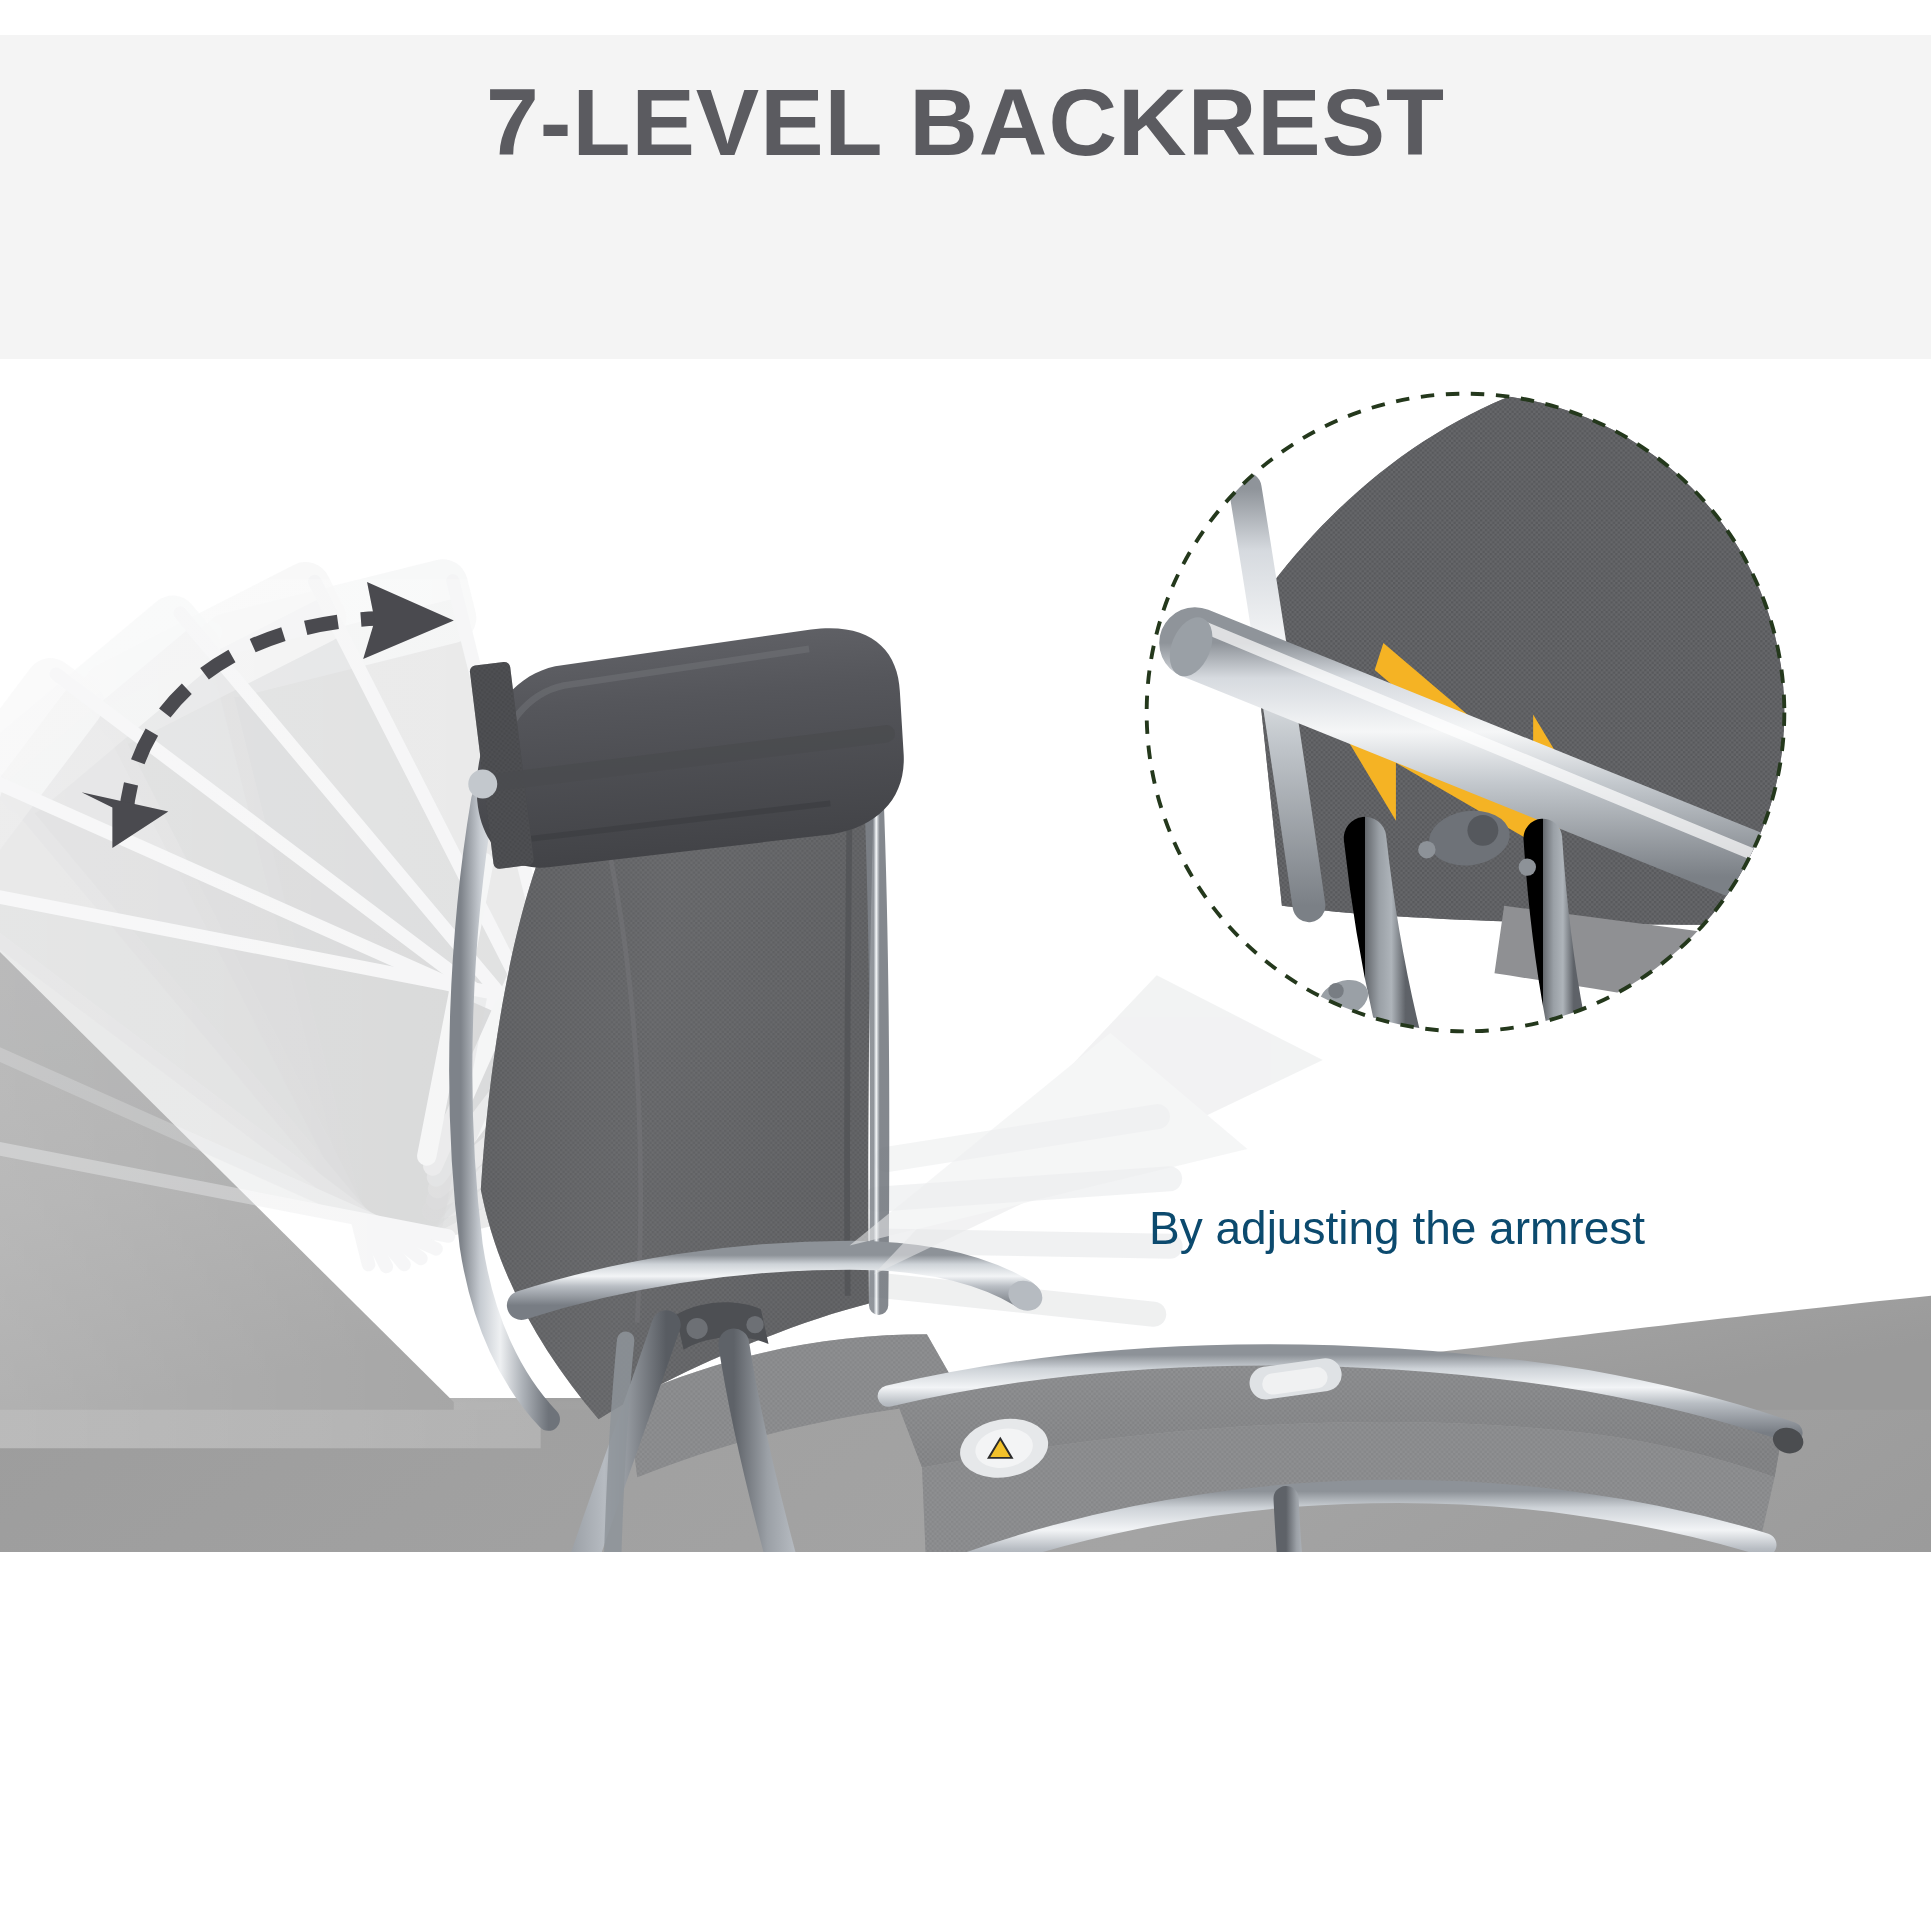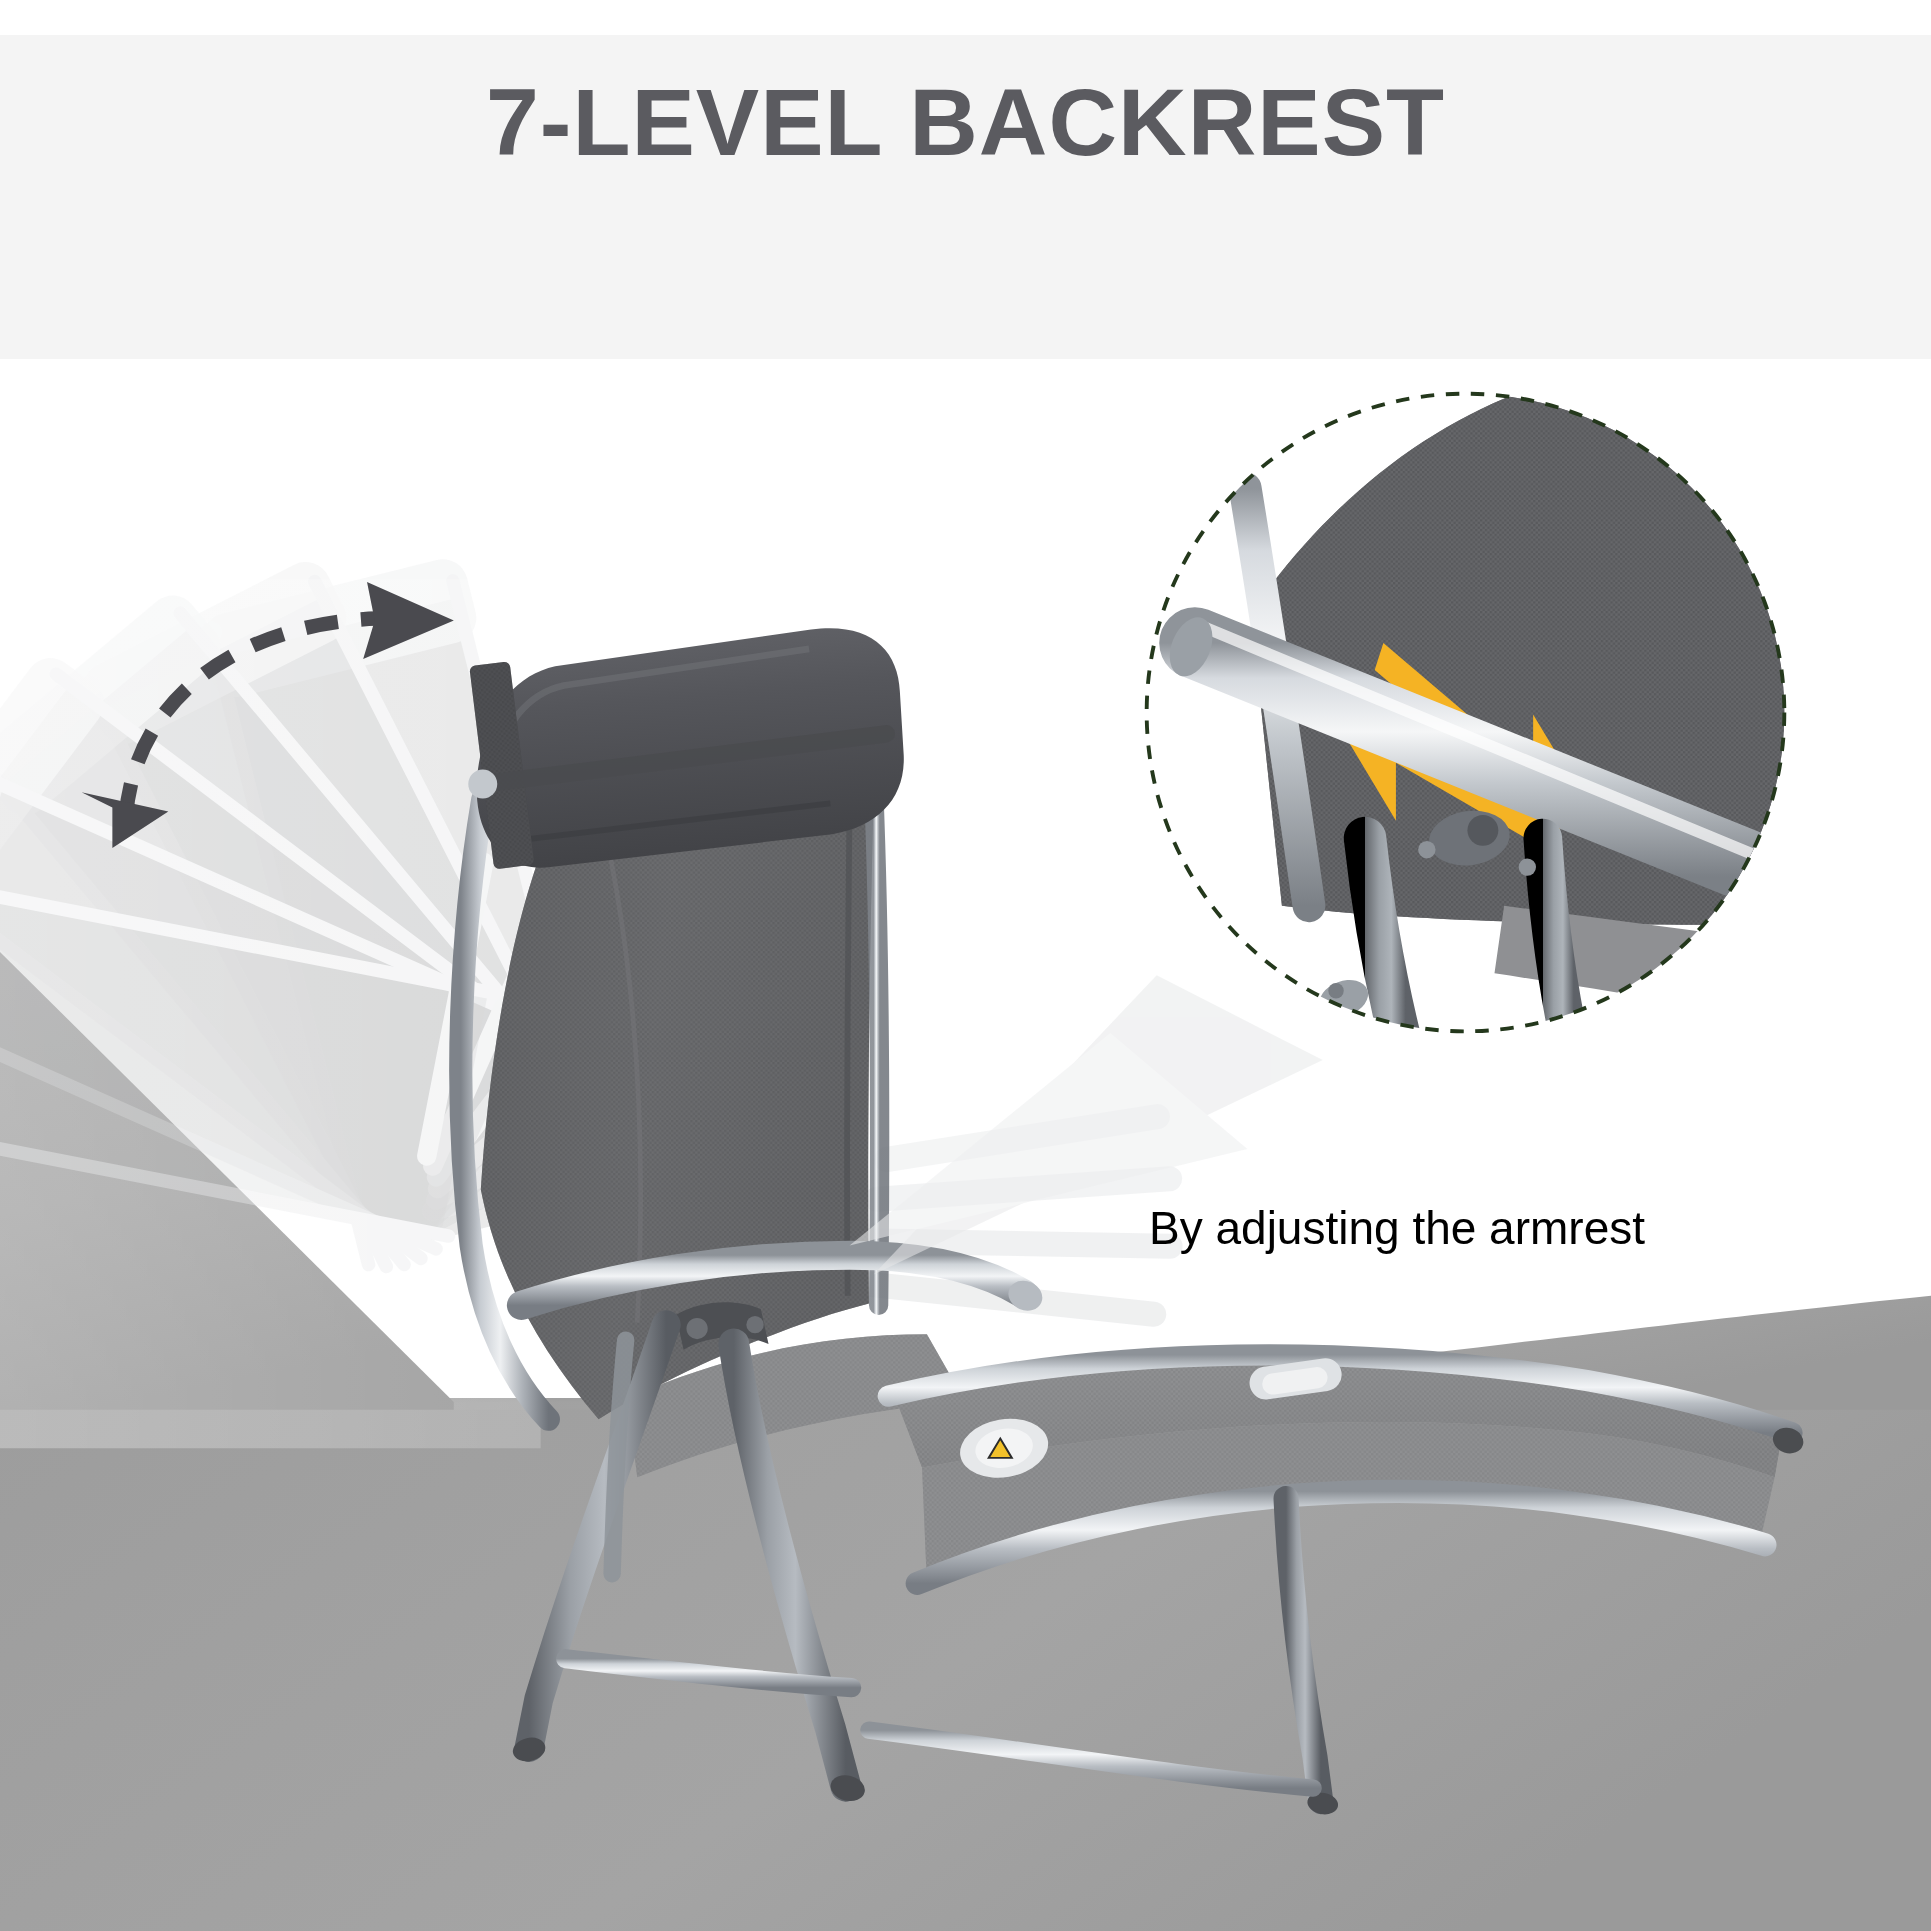--- a/index.html
+++ b/index.html
@@ -1,38 +1,38 @@
 <!DOCTYPE html>
 <html><head>
 <meta charset="utf-8">
 <style>
   html,body{margin:0;padding:0;background:#fff;}
   body{width:1931px;height:1931px;font-family:"Liberation Sans",sans-serif;overflow:hidden;}
-  #stage{position:relative;width:1931px;height:1931px;background:#ffffff;overflow:hidden;}
+  #stage{position:relative;width:1931px;height:1552px;background:#ffffff;overflow:hidden;}
 
   
   .header-band{position:absolute;left:0;top:35px;width:1931px;height:324px;background:#f4f4f4;}
   .title{position:absolute;left:0;top:75px;width:1931px;text-align:center;
          font-size:95px;font-weight:bold;letter-spacing:1px;color:#5b5b60;line-height:1;}
   .subtitle{position:absolute;left:0;top:232px;width:1931px;text-align:center;
             font-size:52px;font-weight:normal;color:#5f5f63;line-height:1;}
 
   
   .ground{position:absolute;left:0;top:0;width:1931px;height:1931px;}
 
   
   .photo{position:absolute;left:0;top:0;width:1931px;height:1931px;}
 
   
   .rot-arrow{position:absolute;left:68px;top:570px;width:463px;height:290px;}
 
   
   .zoom-circle{position:absolute;left:1137px;top:384px;width:657px;height:657px;}
   .caption{position:absolute;left:1149px;top:1205px;width:734px;text-align:left;
-           font-size:46px;color:#000000;line-height:1;}
+           font-size:46px;color:#0c4a6e;line-height:1;}
 </style>
 </head>
 <body>
 
 <div id="stage">
 
   <svg class="ground" viewBox="0 0 2000 2000">
     <defs>
       <linearGradient id="gndGrad" x1="0" y1="0" x2="0.2" y2="1">
         <stop offset="0" stop-color="#a2a2a2"></stop>

